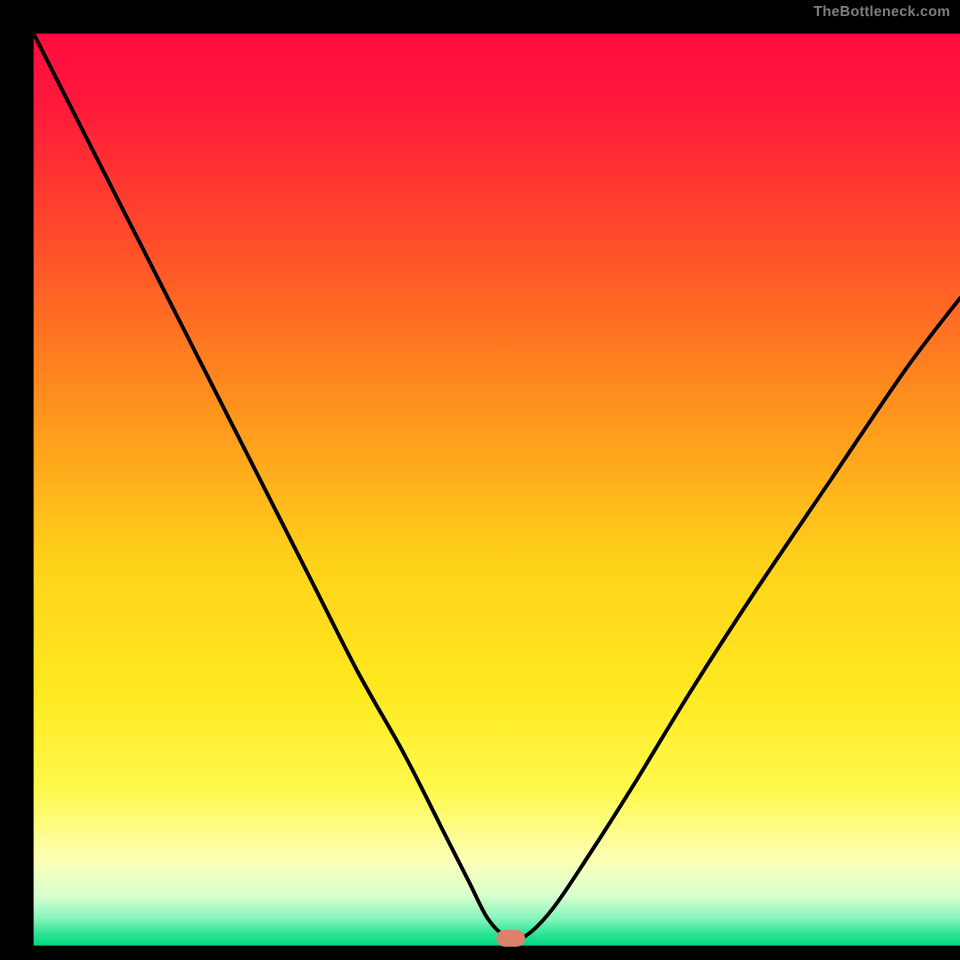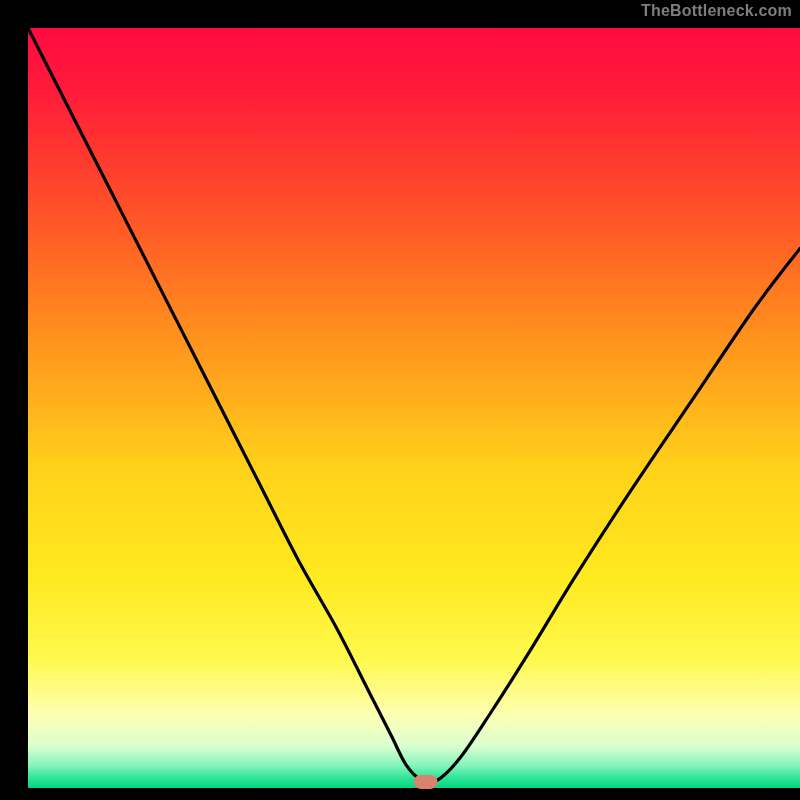--- a/index.html
+++ b/index.html
@@ -18,21 +18,21 @@
   svg {
     position: absolute;
     top: 0;
     left: 0;
   }
   .watermark {
     position: absolute;
     top: 2px;
     right: 8px;
     font-family: Arial, Helvetica, sans-serif;
-    font-size: 16px;
+    font-size: 12px;
     font-weight: 600;
     color: #7d7d7d;
     letter-spacing: 0.2px;
   }
 </style>
 </head>
 <body>
 
 <div class="stage">
 

